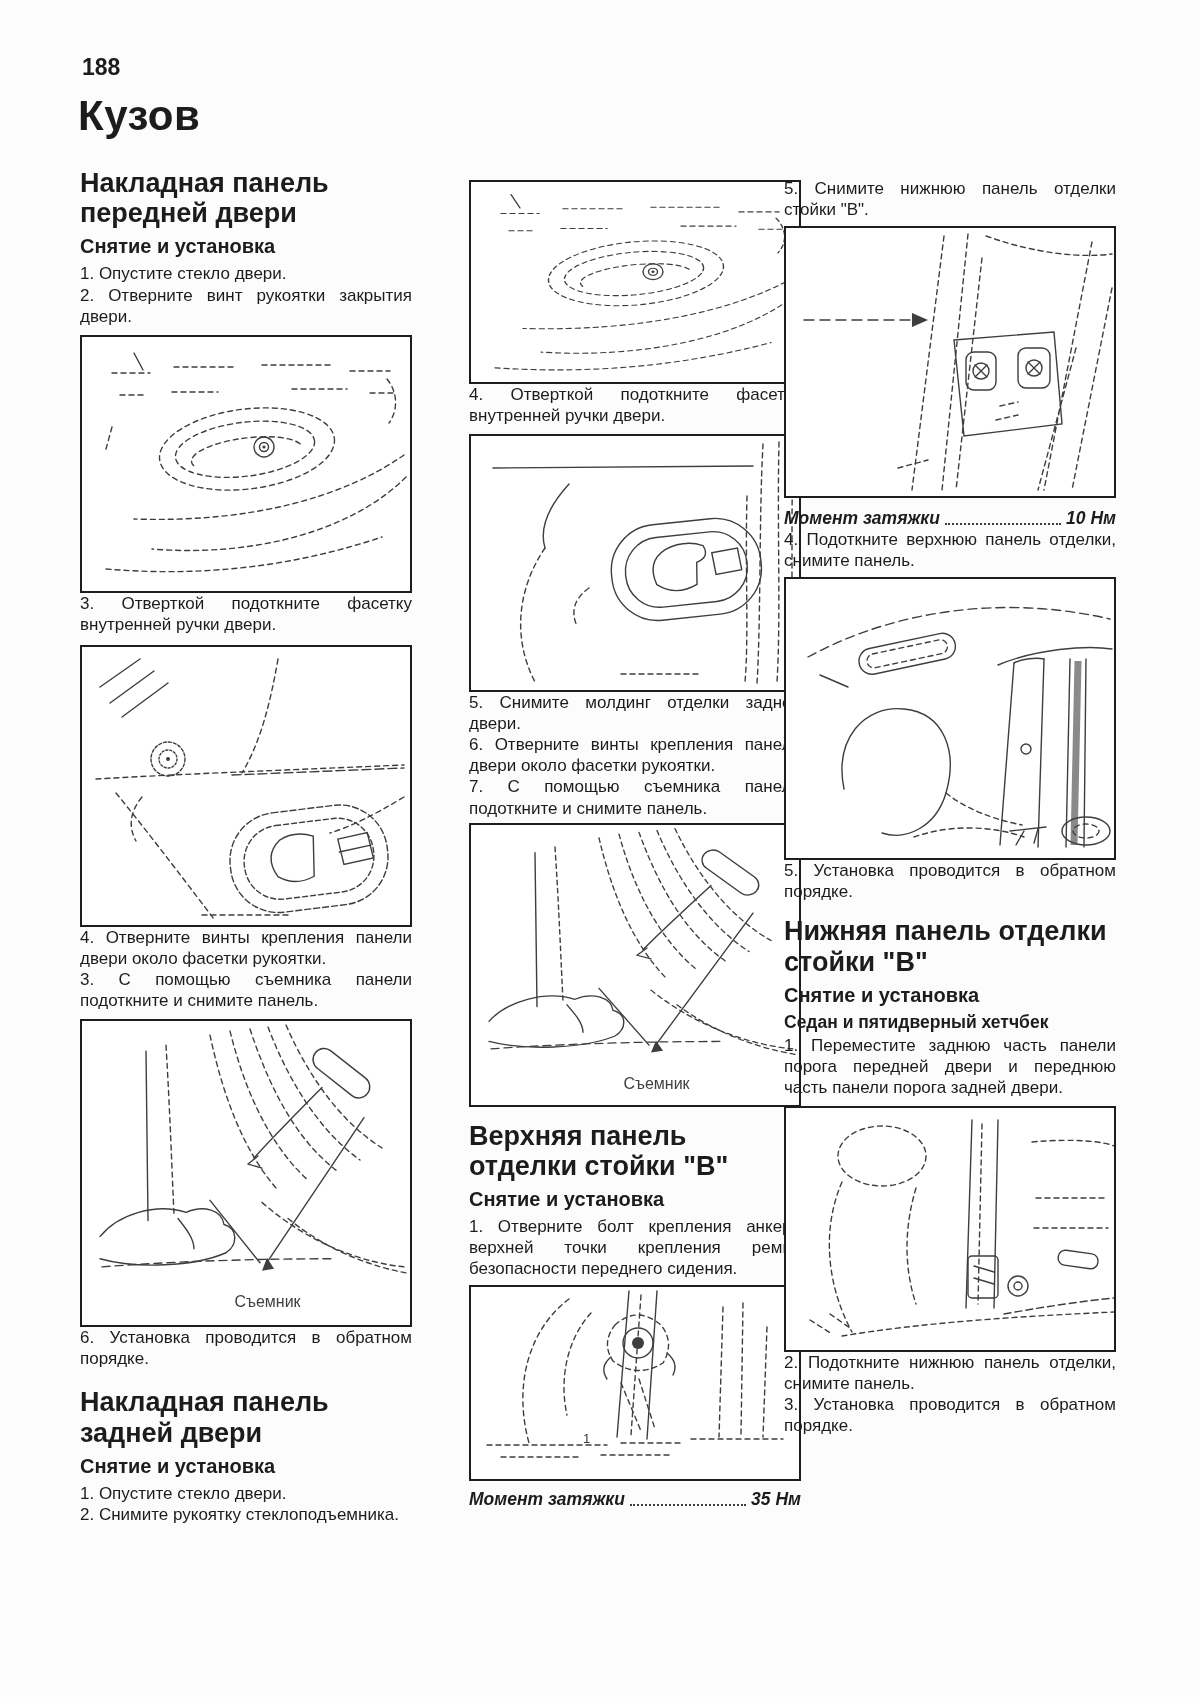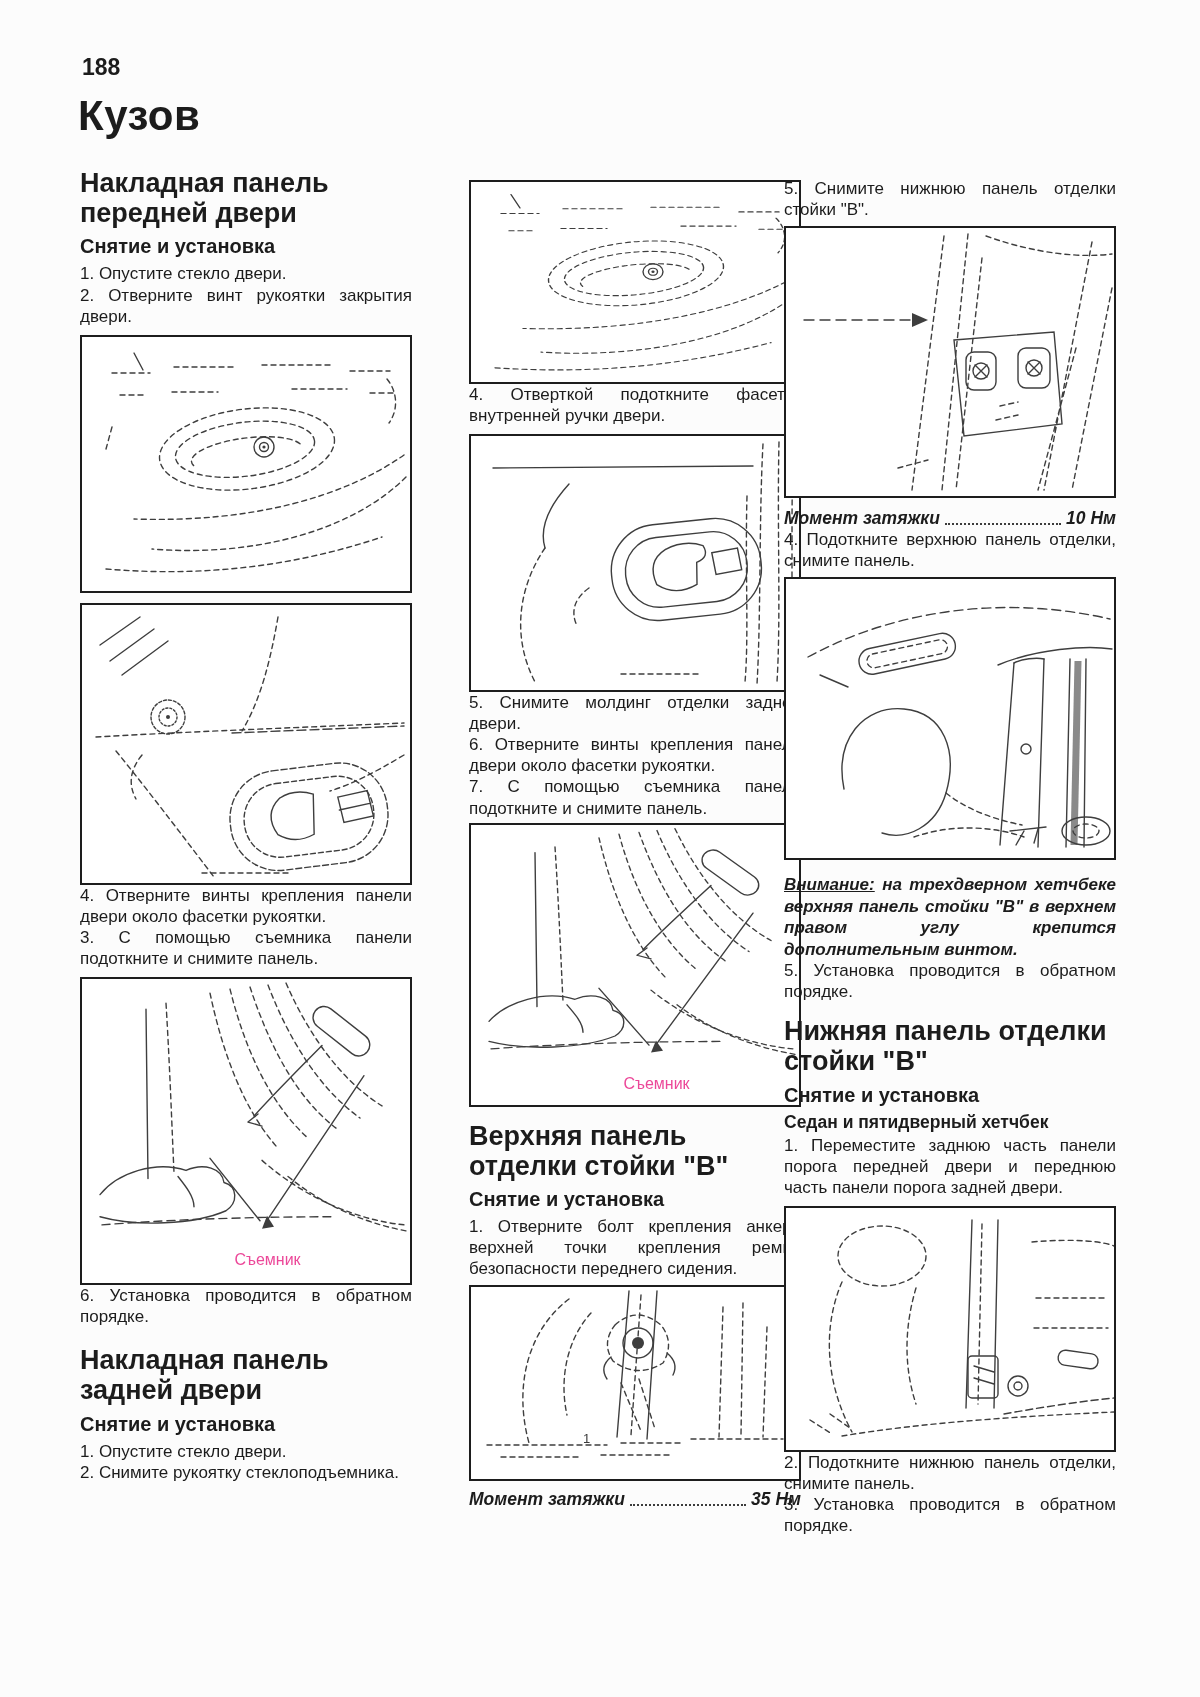--- a/index.html
+++ b/index.html
@@ -14,21 +14,21 @@
   .col{position:absolute;width:332px;}
   .col-left{left:80px;top:168px;}
   .col-mid{left:437px;top:180px;margin-left:32px;}
   .col-right{left:784px;top:178px;}
   h2{font-size:27px;line-height:1.12;margin:0 0 7px 0;font-weight:bold;}
   h3{font-size:20px;margin:2px 0 5px 0;font-weight:bold;}
   h4{font-size:17.5px;margin:2px 0 2px 0;font-weight:bold;}
   p.step{font-size:17px;line-height:1.24;margin:0;text-align:justify;}
   .fig{border:2px solid #1d1d1d;position:relative;background:#fff;box-sizing:border-box;}
   .fig svg{display:block;width:100%;height:100%;}
-  .figlabel{position:absolute;left:0;right:0;text-align:center;font-size:16px;color:#ec4899;padding-left:43px;}
+  .figlabel{position:absolute;left:0;right:0;text-align:center;font-size:16px;color:#404040;padding-left:43px;}
   .torque{display:flex;align-items:flex-end;font-style:italic;font-weight:bold;font-size:17.5px;}
   .torque .leader{flex:1;border-bottom:2px dotted #3c3c3c;margin:0 5px 4px 5px;}
   .warn{font-style:italic;font-weight:bold;font-size:17px;line-height:1.26;text-align:justify;}
   .warn .wlabel{text-decoration:underline;}
   .sk{stroke:#3e3e3e;fill:none;stroke-width:1.4;stroke-linecap:round;}
   .skd{stroke-dasharray:5 4;}
   .mt6{margin-top:6px}.mt8{margin-top:8px}.mt10{margin-top:10px}.mt12{margin-top:12px}
   .mt14{margin-top:14px}.mt18{margin-top:18px}.mt4{margin-top:4px}
 </style>
 </head>
@@ -57,20 +57,21 @@
       <circle class="sk" cx="182" cy="110" r="10"></circle>
       <circle class="sk" cx="182" cy="110" r="4.5"></circle>
       <circle cx="182" cy="110" r="1.6" fill="#3e3e3e"></circle>
       <path class="sk skd" d="M322,118 C262,160 170,186 52,182"></path>
       <path class="sk skd" d="M324,140 C268,196 168,220 70,212"></path>
       <path class="sk skd" d="M24,232 C120,240 210,230 300,200"></path>
       <path class="sk skd" d="M30,90 l-6,22"></path>
     </svg>
   </div>
 
+  <p class="step mt10">3. Отверткой подоткните фасетку внутренней ручки двери.</p>
 
   <div class="fig mt10" style="height:282px">
     <svg viewBox="0 0 328 278" preserveAspectRatio="none">
       <path class="sk" d="M18,40 L58,12 M28,56 L72,24 M40,70 L86,36"></path>
       <circle class="sk" cx="86" cy="112" r="17" stroke-dasharray="3 2"></circle>
       <circle class="sk" cx="86" cy="112" r="9" stroke-dasharray="2 2"></circle>
       <circle cx="86" cy="112" r="2" fill="#3e3e3e"></circle>
       <path class="sk skd" d="M196,12 C188,58 178,96 160,126"></path>
       <path class="sk skd" d="M14,132 C80,128 180,124 322,118"></path>
       <path class="sk" d="M150,128 L322,121" stroke-dasharray="9 4"></path>
@@ -271,23 +272,20 @@
       <circle class="sk" cx="240" cy="170" r="5"></circle>
       <path class="sk" d="M224,252 l36,-4 M230,266 l8,-14 M248,264 l4,-14"></path>
       <path d="M292,82 L288,266" stroke="#8a8a8a" stroke-width="7" fill="none"></path>
       <path class="sk" d="M284,80 L280,268 M300,80 L298,268" stroke-width="1.8"></path>
       <ellipse class="sk" cx="300" cy="252" rx="24" ry="14"></ellipse>
       <ellipse class="sk skd" cx="300" cy="252" rx="13" ry="7"></ellipse>
       <path class="sk skd" d="M128,258 C168,244 210,248 238,258"></path>
     </svg>
   </div>
 
-  <div class="warn mt14">
-    <span class="wlabel">Внимание:</span><span> на трехдверном хетчбеке верхняя панель стойки "В" в верхнем правом углу крепится дополнительным винтом.</span>
-  </div>
   <p class="step">5. Установка проводится в обратном порядке.</p>
 
   <h2 class="mt14">Нижняя панель отделки стойки "В"</h2>
   <h3>Снятие и установка</h3>
   <h4>Седан и пятидверный хетчбек</h4>
   <p class="step">1. Переместите заднюю часть панели порога передней двери и переднюю часть панели порога задней двери.</p>
 
   <div class="fig mt8" style="height:246px">
     <svg viewBox="0 0 328 242" preserveAspectRatio="none">
       <ellipse class="sk skd" cx="96" cy="48" rx="44" ry="30"></ellipse>

